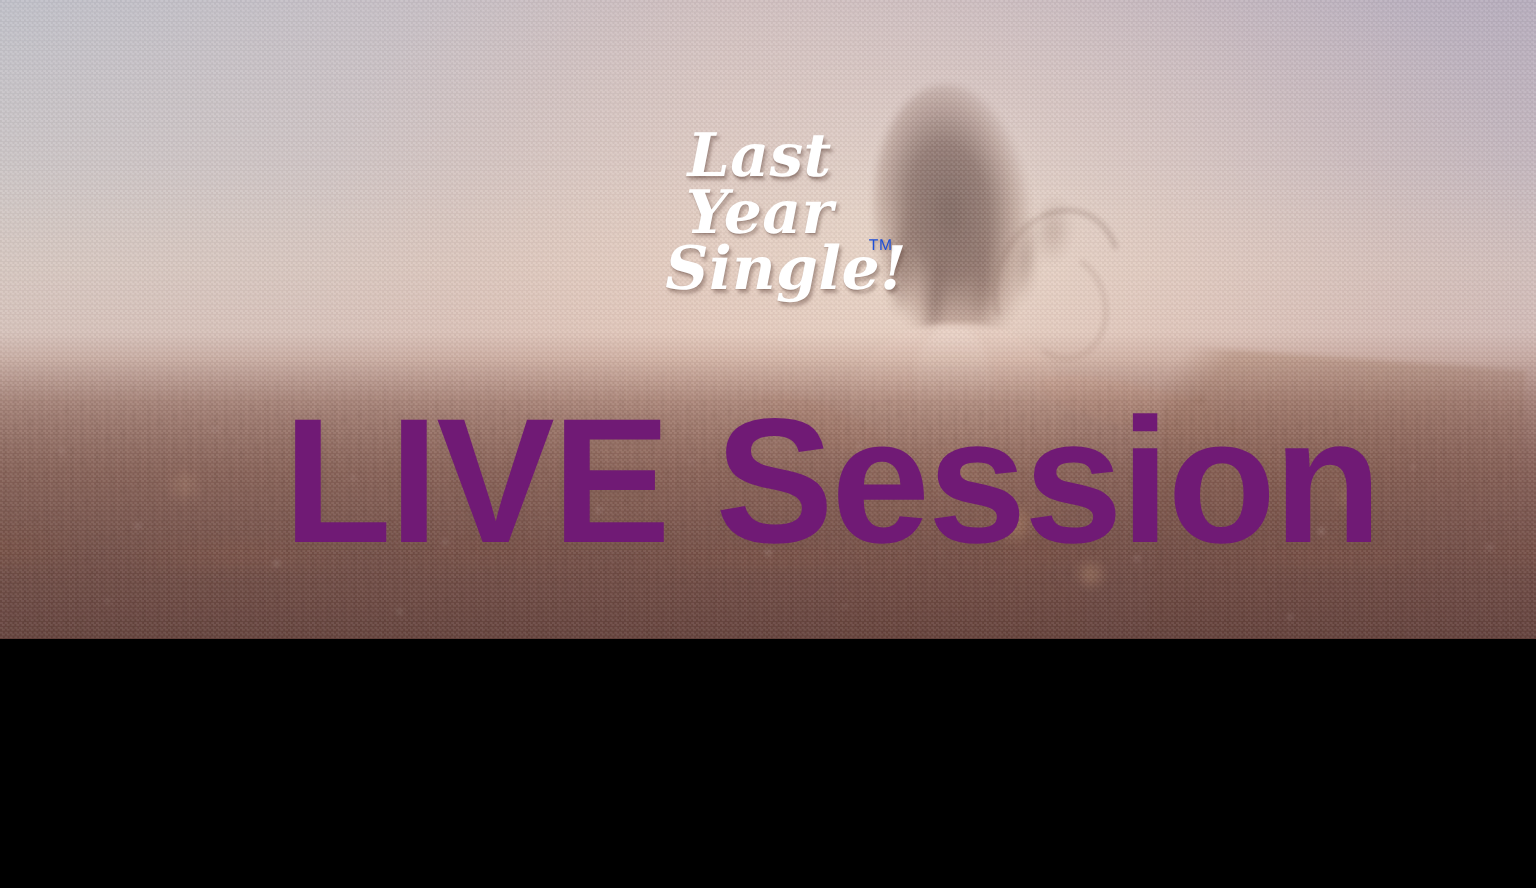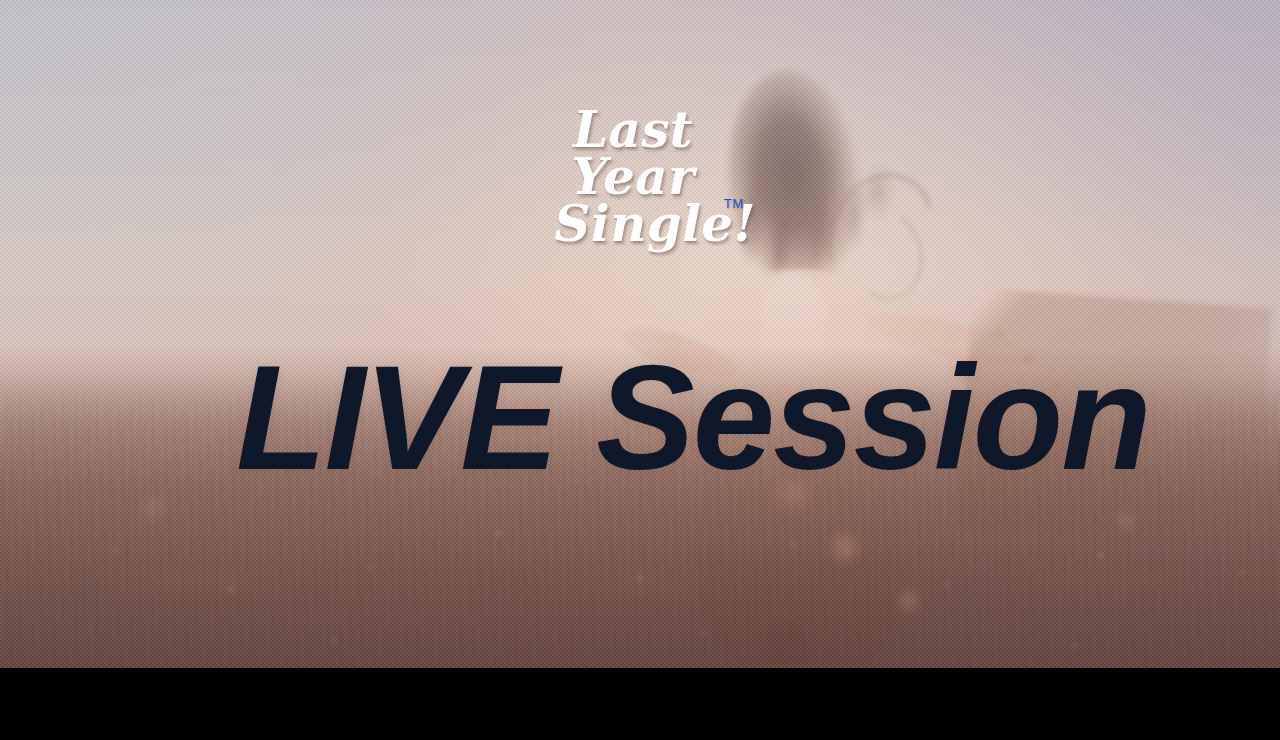--- a/index.html
+++ b/index.html
@@ -8,21 +8,21 @@
     padding: 0;
     background: #000;
   }
   body {
     font-family: "Liberation Sans", sans-serif;
   }
 
   .stage {
     position: relative;
     width: 1280px;
-    height: 668px;
+    height: 532px;
     overflow: hidden;
     background: #cbbdb8;
   }
 
   
 
   .layer {
     position: absolute;
     inset: 0;
     pointer-events: none;
@@ -353,28 +353,27 @@
     font-weight: 400;
     font-size: 13px;
     letter-spacing: 0.5px;
     color: #1d4ed8;
     text-shadow: 1px 1px 2px rgba(90,62,56,0.35);
   }
 
   .headline {
     position: absolute;
     left: 236px;
-    top: 344px;
+    top: 328px;
     font-family: "Liberation Sans", "DejaVu Sans", sans-serif;
-    font-style: italic;
     font-weight: 700;
     font-size: 148px;
     line-height: 1;
     letter-spacing: -2px;
-    color: #0f172a;
+    color: #701a75;
     white-space: nowrap;
     text-shadow: 0 2px 10px rgba(120,86,76,0.22);
   }
 </style>
 </head>
 <body>
 
 <div class="stage">
 
   <div class="layer sky"></div>

